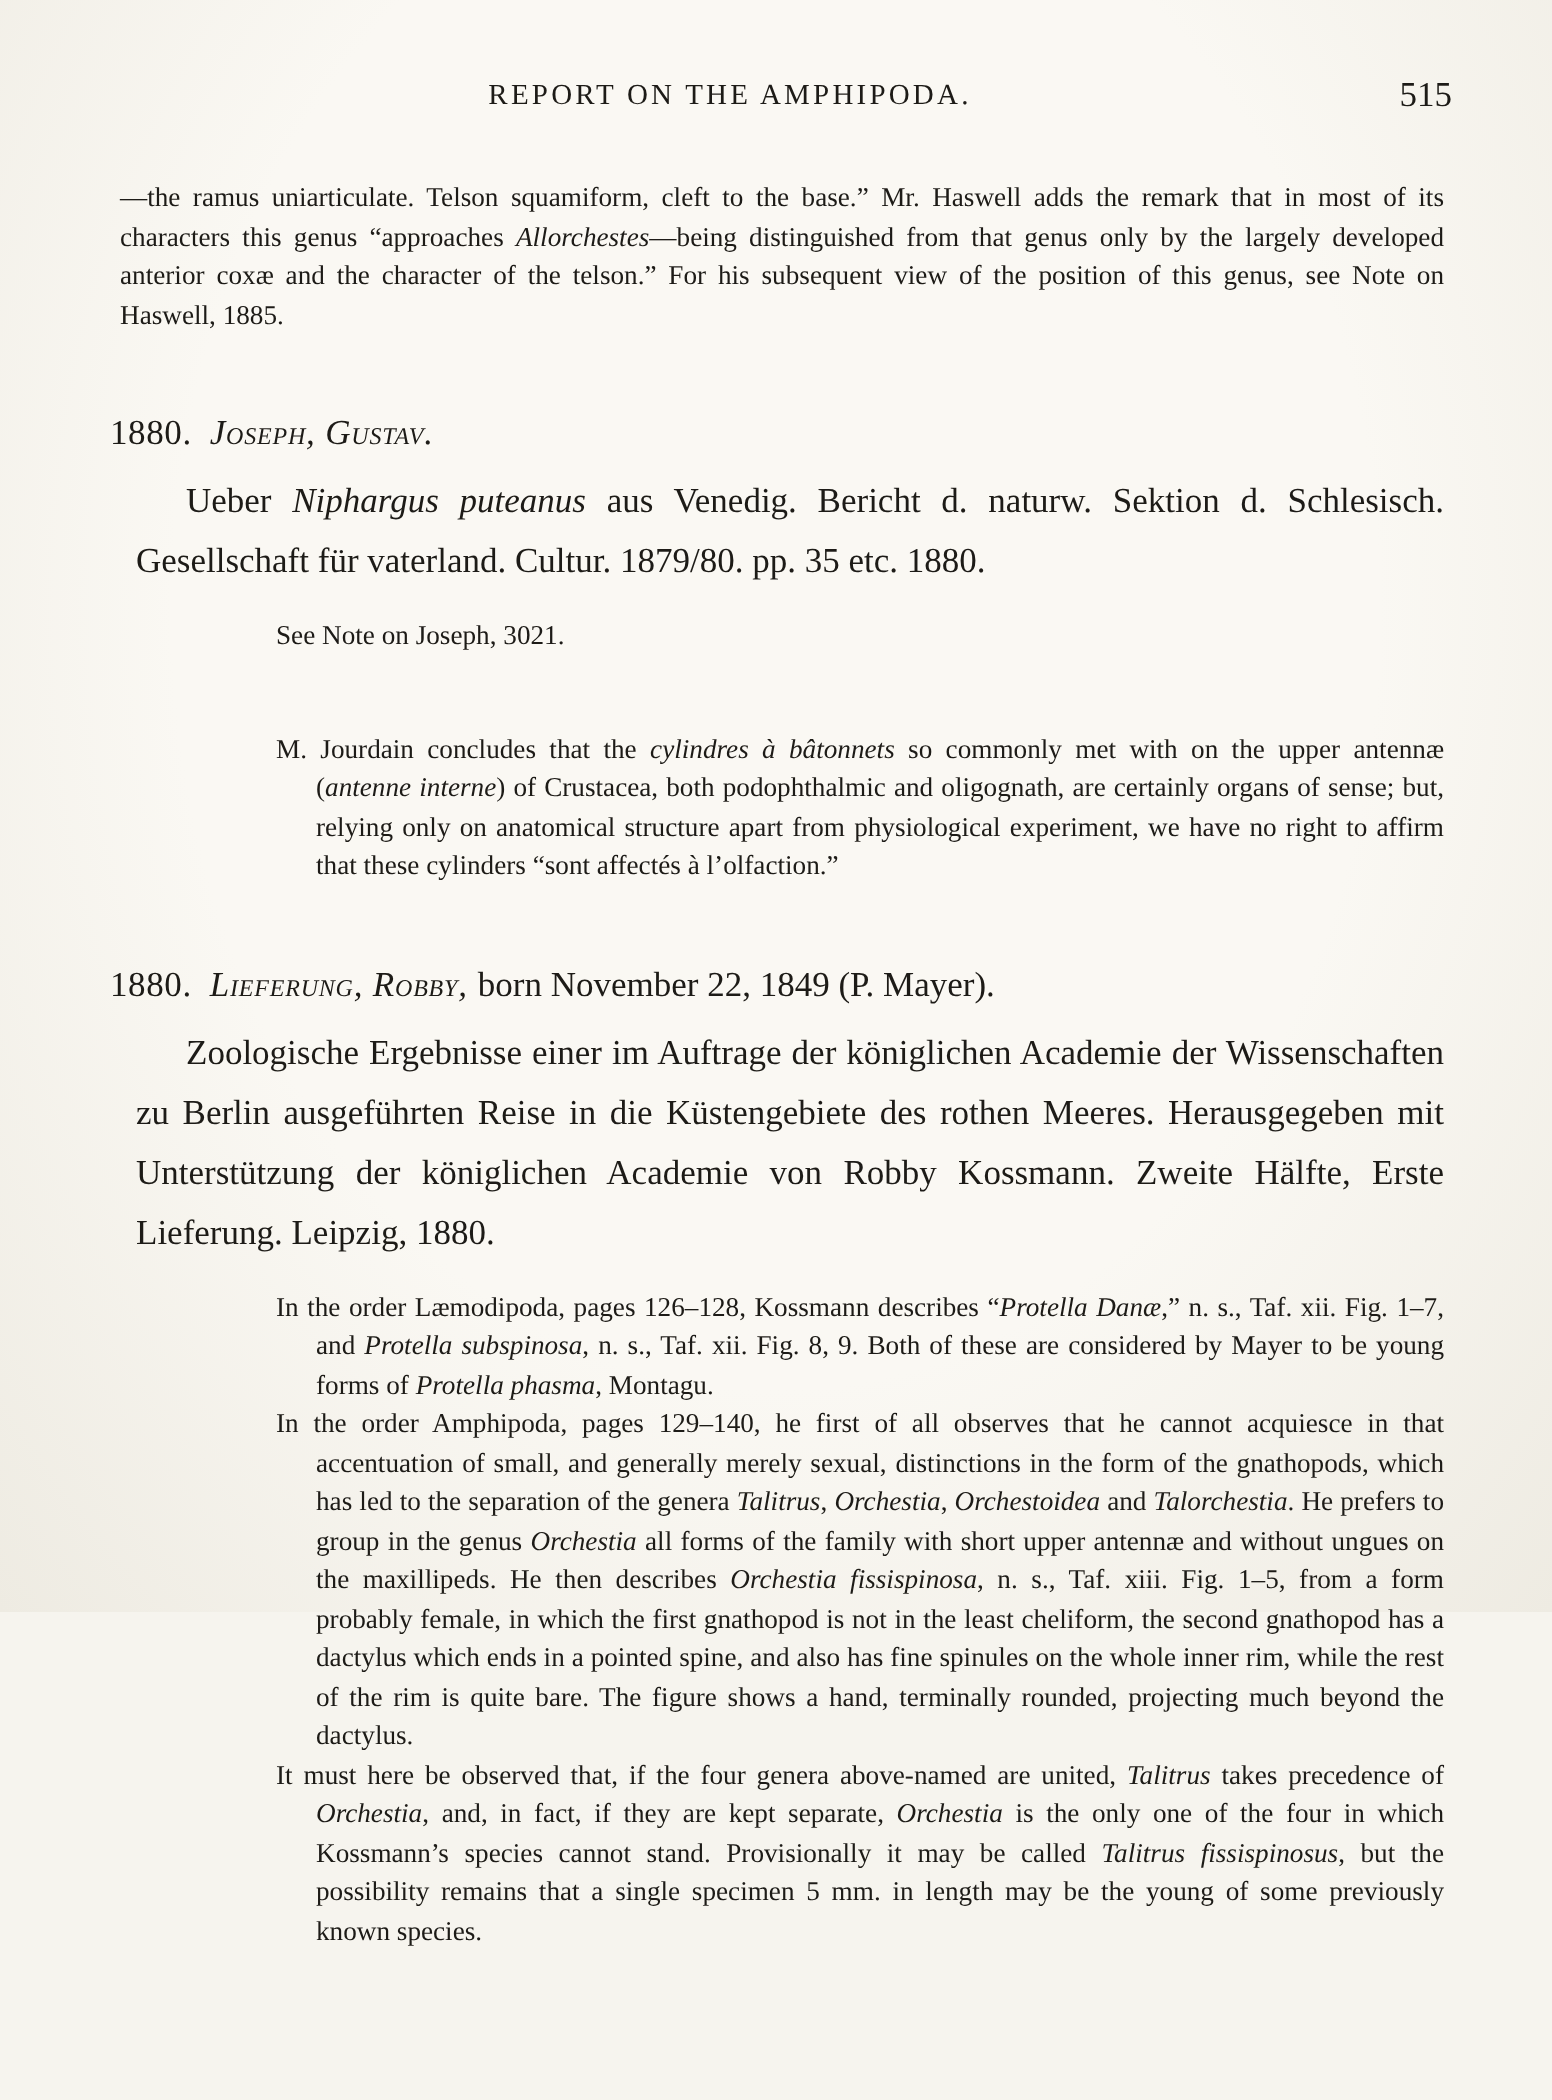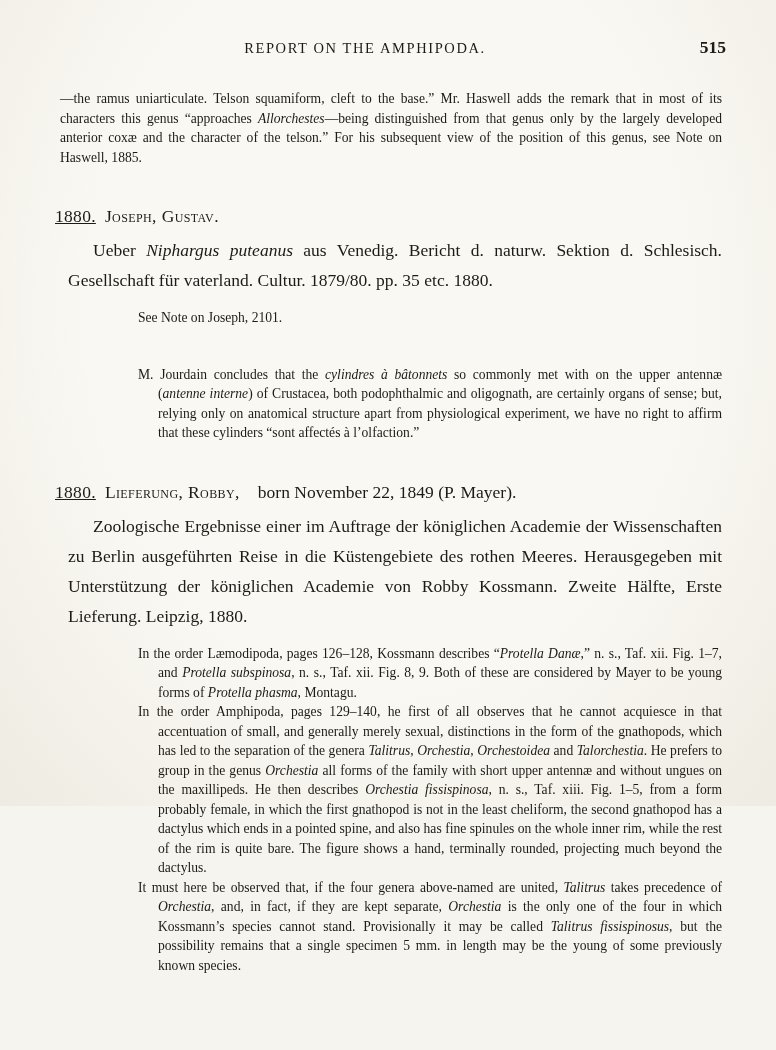--- a/index.html
+++ b/index.html
@@ -18,32 +18,32 @@
     background: radial-gradient(ellipse at 50% 38%, #faf8f3 55%, #eeebe2 100%);
   }
 
   
   .running-head { position: relative; margin: 0 50px; height: 24px; }
   .running-title {
     position: absolute; left: 0; right: 46px;
     text-align: center;
     font-size: 14.5px; letter-spacing: 1.6px;
   }
-  .page-number { position: absolute; right: 0; top: -3px; font-size: 17.5px; font-weight: bold; }
+  .page-number { position: absolute; right: 0; top: -3px; font-size: 17.5px; }
 
   
   .entry { margin-top: 37px; }
   .entry-heading {
     margin: 0 54px 0 55px;
     font-size: 17.5px;
     line-height: 24px;
   }
-  .year { letter-spacing: 0.3px; text-decoration: underline; }
-  .author { font-variant: small-caps; letter-spacing: 0.4px; margin-left: 9px; }
-  .suffix { margin-left: 18px; }
+  .year { letter-spacing: 0.3px; }
+  .author { font-variant: small-caps; letter-spacing: 0.4px; margin-left: 9px; font-style: italic; }
+  .suffix { margin-left: 5px; }
   .entry-body {
     margin: 7px 54px 0 68px;
     font-size: 17.5px;
     line-height: 30px;
     text-align: justify;
     text-indent: 25px;
   }
 
   
   .note {
@@ -66,21 +66,21 @@
   <header class="running-head">
     <div class="running-title">REPORT ON THE AMPHIPODA.</div>
     <div class="page-number">515</div>
   </header>
 
   <p class="note carryover"><span>—the ramus uniarticulate.  Telson squamiform, cleft to the base.”  Mr. Haswell adds the remark that in most of its characters this genus “approaches </span><span class="italic">Allorchestes</span><span>—being distinguished from that genus only by the largely developed anterior coxæ and the character of the telson.”  For his subsequent view of the position of this genus, see Note on Haswell, 1885.</span></p>
 
   <section class="entry">
     <p class="entry-heading"><span class="year">1880.</span><span class="author">Joseph, Gustav.</span><span class="suffix"></span></p>
     <p class="entry-body"><span>Ueber </span><span class="italic">Niphargus puteanus</span><span> aus Venedig.  Bericht d. naturw. Sektion d. Schlesisch. Gesellschaft für vaterland. Cultur.  1879/80.  pp. 35 etc.  1880.</span></p>
-    <p class="note"><span>See Note on Joseph, 2101.</span></p>
+    <p class="note"><span>See Note on Joseph, 3021.</span></p>
   </section>
 
   <section class="entry">
     <p class="note hang"><span>M. Jourdain concludes that the </span><span class="italic">cylindres à bâtonnets</span><span> so commonly met with on the upper antennæ (</span><span class="italic">antenne interne</span><span>) of Crustacea, both podophthalmic and oligognath, are certainly organs of sense; but, relying only on anatomical structure apart from physiological experiment, we have no right to affirm that these cylinders “sont affectés à l’olfaction.”</span></p>
   </section>
 
   <section class="entry">
     <p class="entry-heading"><span class="year">1880.</span><span class="author">Lieferung, Robby,</span><span class="suffix">born November 22, 1849 (P. Mayer).</span></p>
     <p class="entry-body"><span>Zoologische Ergebnisse einer im Auftrage der königlichen Academie der Wissenschaften zu Berlin ausgeführten Reise in die Küstengebiete des rothen Meeres.  Herausgegeben mit Unterstützung der königlichen Academie von Robby Kossmann.  Zweite Hälfte, Erste Lieferung.  Leipzig, 1880.</span></p>
     <p class="note hang"><span>In the order Læmodipoda, pages 126–128, Kossmann describes “</span><span class="italic">Protella Danæ</span><span>,” n. s., Taf. xii. Fig. 1–7, and </span><span class="italic">Protella subspinosa</span><span>, n. s., Taf. xii. Fig. 8, 9.  Both of these are considered by Mayer to be young forms of </span><span class="italic">Protella phasma</span><span>, Montagu.</span></p>

